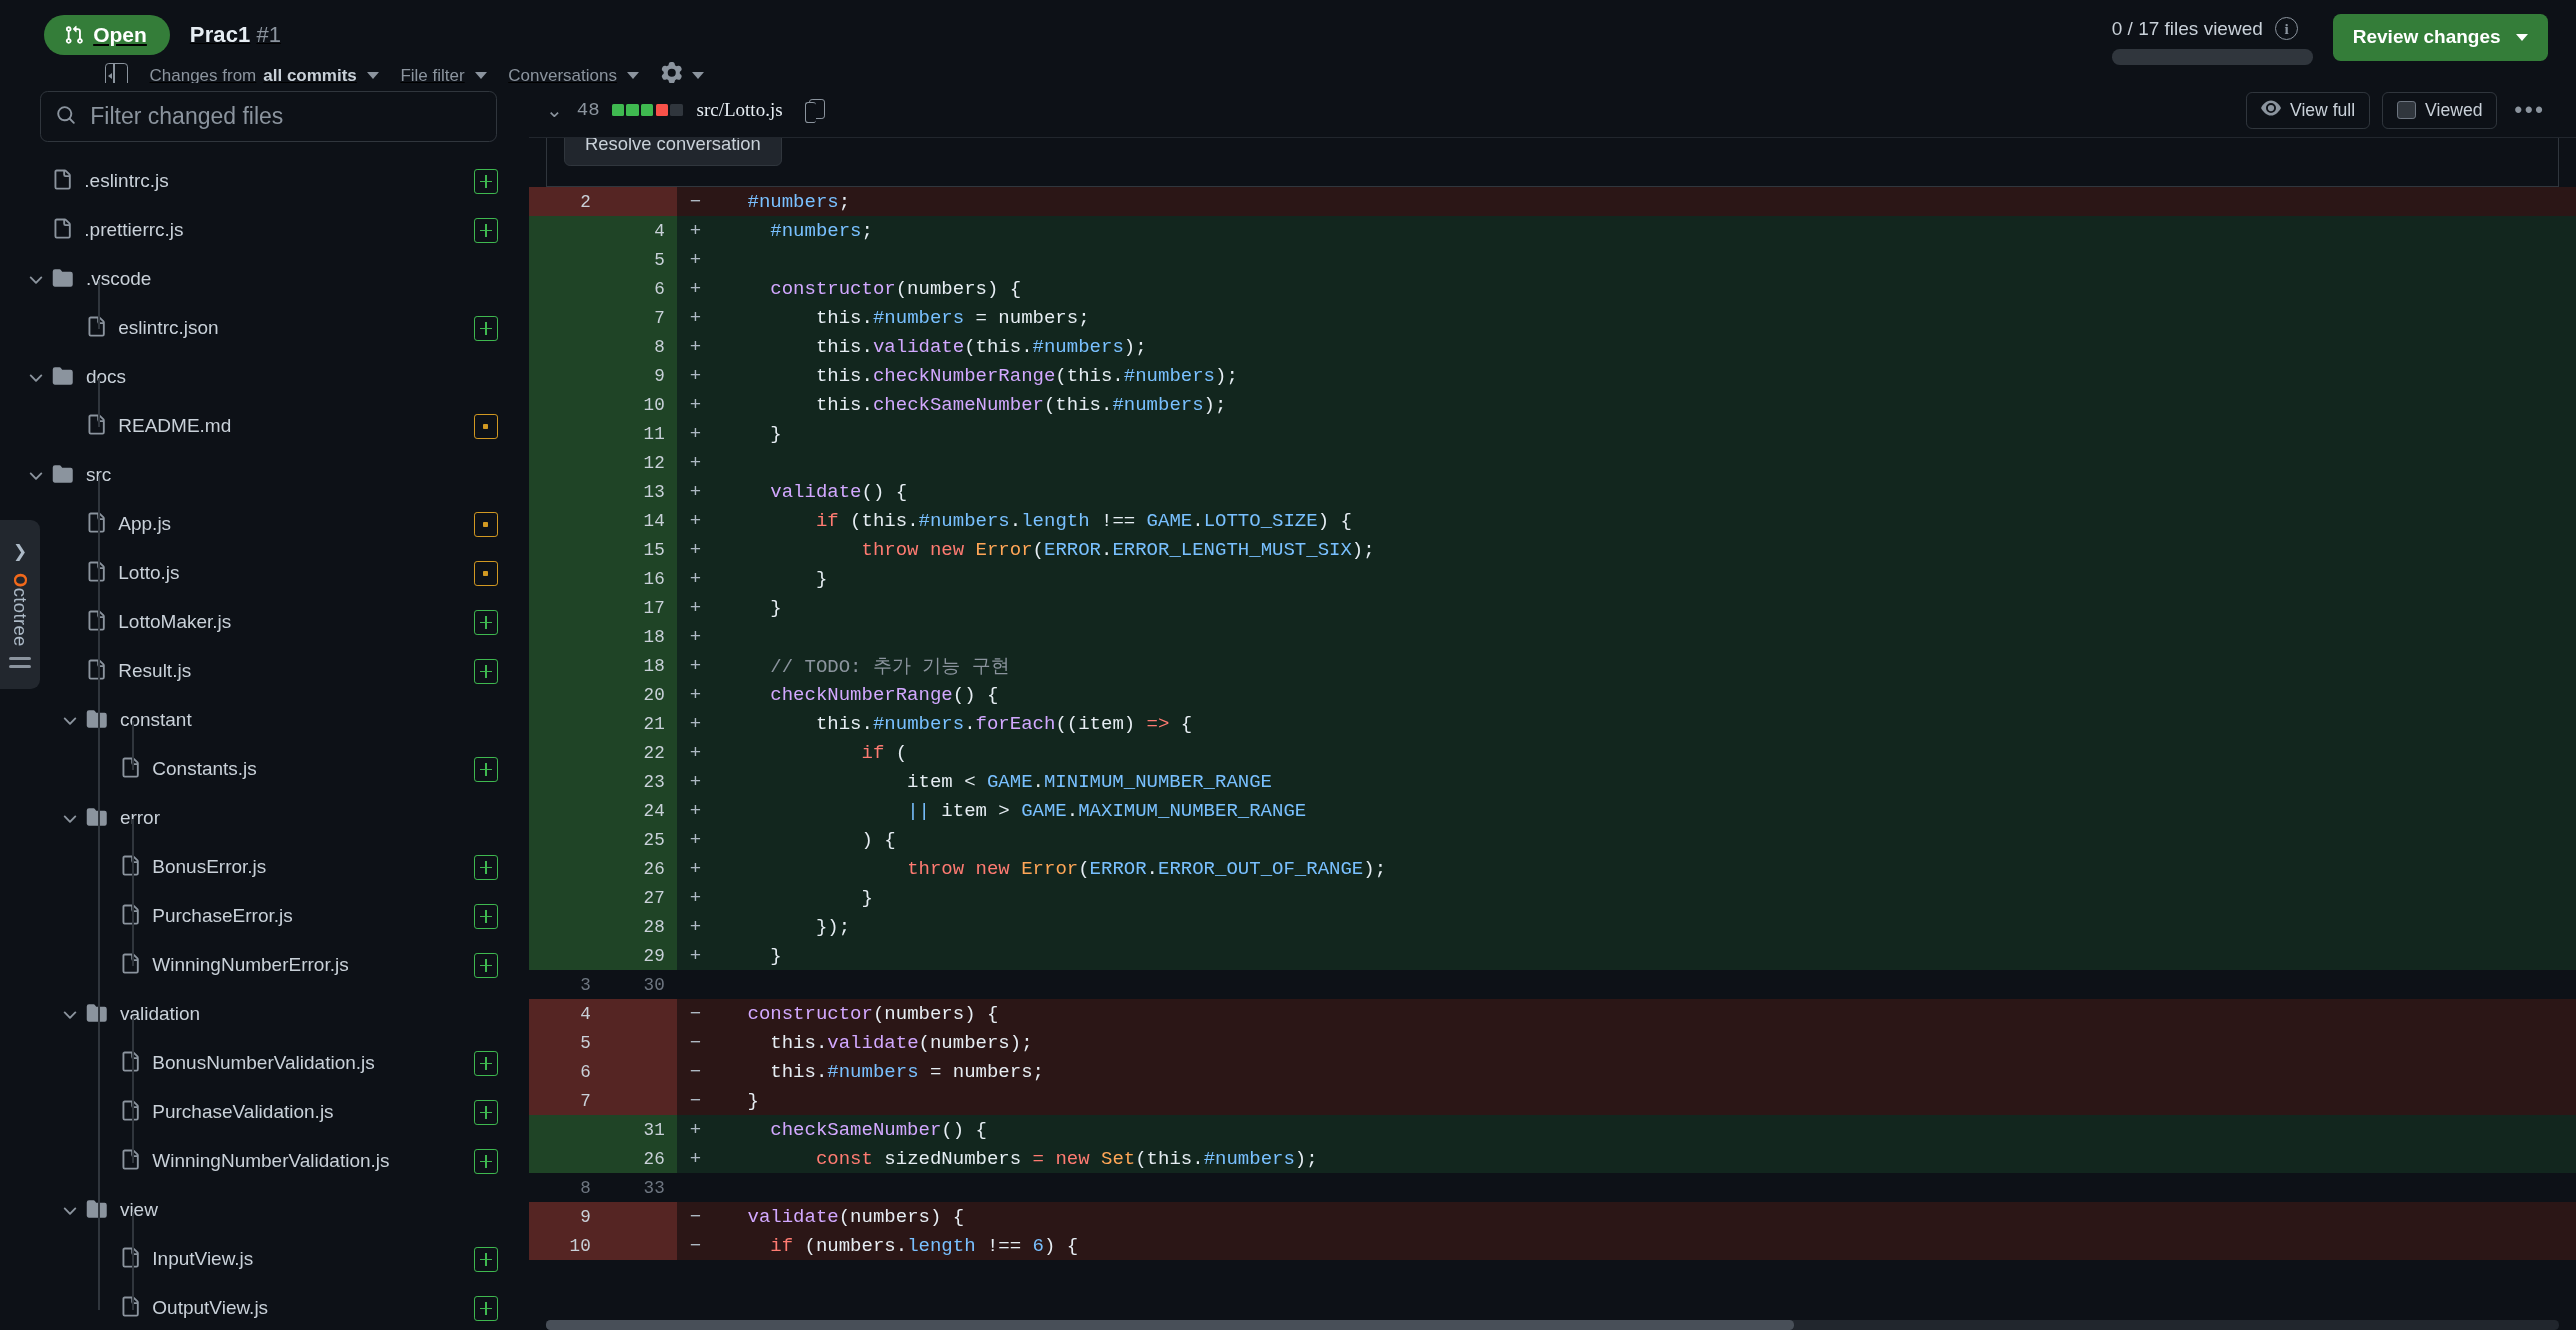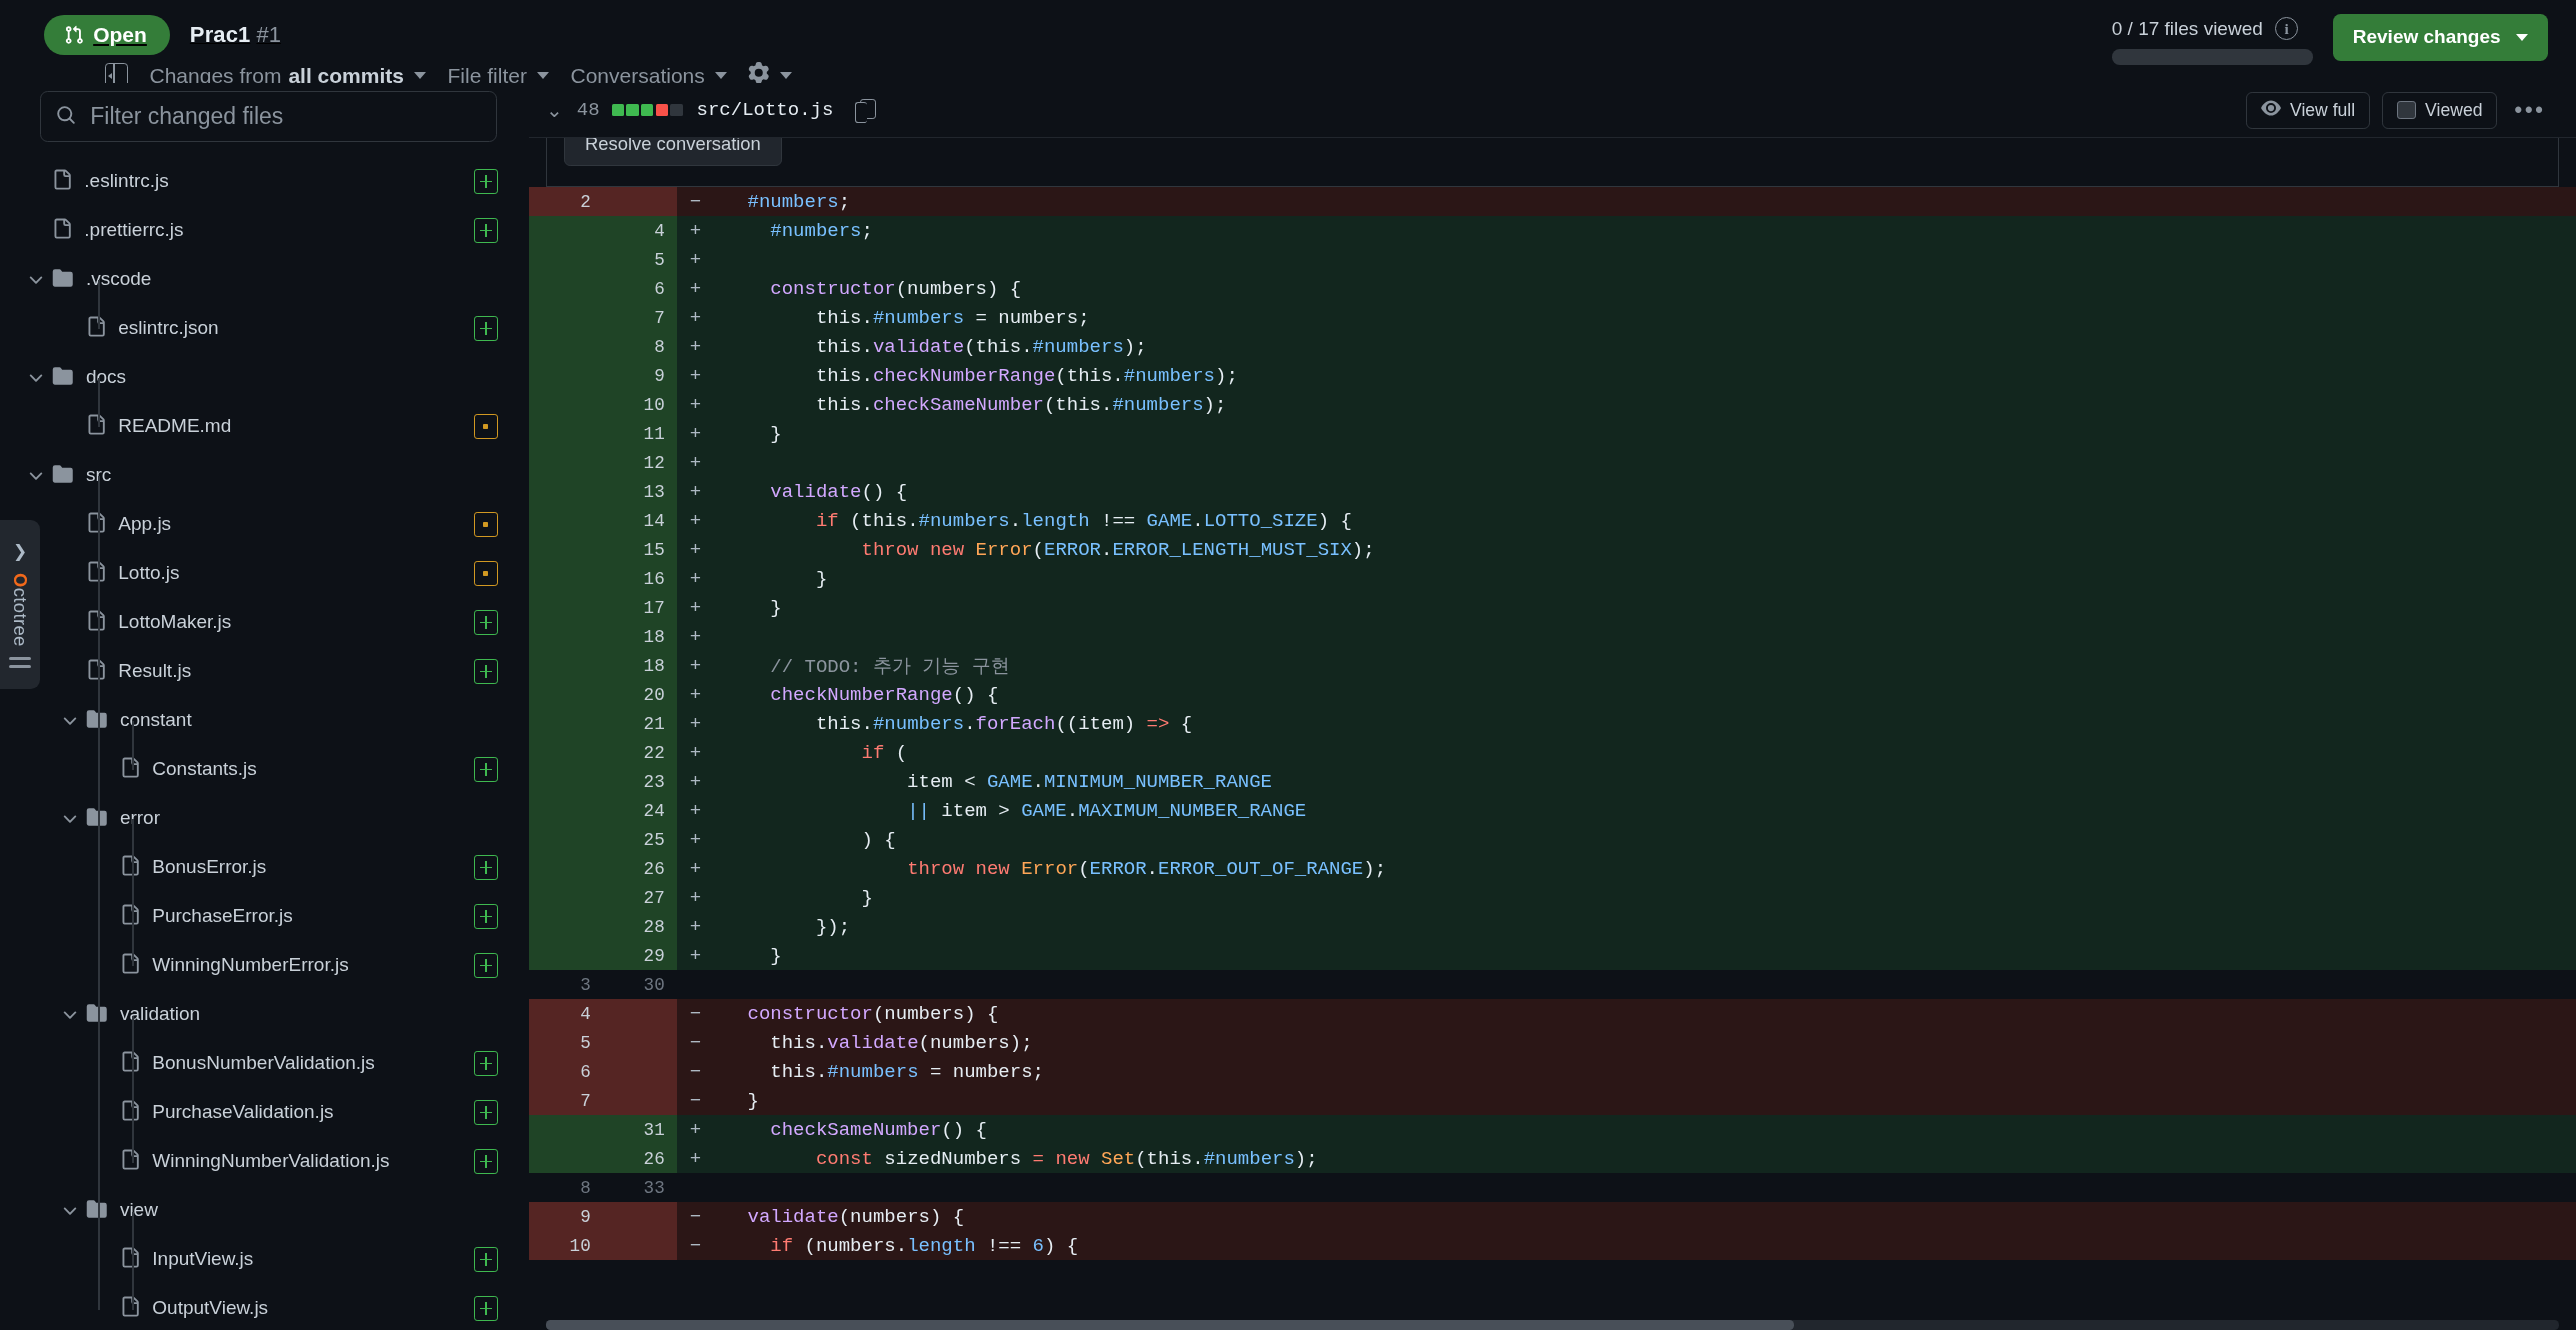--- a/index.html
+++ b/index.html
@@ -23,21 +23,21 @@
     display:flex; align-items:center; gap:9.2px;
     background:#347d39; color:#ffffff;
     border-radius:766px; padding:9.2px 23px 9.2px 20px;
     font-size:21px; font-weight:600; line-height:1;
   }
   .open-badge svg { display:block; }
   .pr-name { font-size:22px; font-weight:700; color:#e6edf3; letter-spacing:0.1px; }
   .pr-num  { font-size:22px; font-weight:400; color:#8b949e; margin-left:6.1px; }
 
   .controls-row { display:flex; align-items:center; gap:21.5px; margin-top:7.7px; margin-left:61px; }
-  .ctl { display:flex; align-items:center; gap:7px; color:#8b949e; font-size:21px; cursor:pointer; }
+  .ctl { display:flex; align-items:center; gap:7px; color:#8b949e; font-size:17px; cursor:pointer; }
   .ctl b { color:#c9d1d9; font-weight:700; }
   .caret { width:0;height:0;border-left:6.1px solid transparent;border-right:6.1px solid transparent;
            border-top:7px solid #8b949e; display:inline-block; margin-left:3.1px; }
   .panel-icon { width:23px; height:26px; border:1.9px solid #8b949e; border-radius:3.8px;
                 position:relative; }
   .panel-icon::before { content:""; position:absolute; left:7px; top:0px; bottom:0px; width:1.9px; background:#8b949e; }
   .panel-icon::after { content:""; position:absolute; left:1.5px; top:9.2px; width:0;height:0;
                 border-top:3.8px solid transparent;border-bottom:3.8px solid transparent;border-right:4.6px solid #8b949e;}
 
   .topbar-right {
@@ -104,21 +104,21 @@
   
   .main { position:absolute; left:529px; top:83px; width:2047px; height:1248px; background:#0d1117; }
   .file-header {
     height:55px; display:flex; align-items:center; padding:0 26px 0 17px;
     background:#0d1117; border-bottom:0.8px solid #21262d;
   }
   .fh-chev { color:#8b949e; font-size:20px; margin-right:14px; cursor:pointer; }
   .fh-count { color:#8b949e; font-size:19px; font-family:"Liberation Mono", monospace; margin-right:12.3px; }
   .diffstat { display:flex; gap:2.3px; margin-right:14px; }
   .diffstat i { width:12.3px; height:12.3px; display:block; border-radius:1.5px; }
-  .fh-path { color:#e6edf3; font-size:19px; font-family:Liberation Mono, monospace; margin-right:22px; }
+  .fh-path { color:#e6edf3; font-size:19px; font-family:Liberation Serif, serif; margin-right:22px; }
   .copy-icon { width:20px; height:23px; position:relative; cursor:pointer; }
   .copy-icon::before { content:""; position:absolute; left:4.6px; top:0; width:14px; height:18.4px;
                        border:1.9px solid #8b949e; border-radius:3.1px; }
   .copy-icon::after  { content:""; position:absolute; left:0; top:3.8px; width:10.7px; height:18.4px;
                        border:1.9px solid #8b949e; border-radius:3.1px; border-right:none; background:#0d1117; }
   .fh-right { margin-left:auto; display:flex; align-items:center; gap:12.3px; }
   .fh-btn {
     display:flex; align-items:center; gap:9.2px; border:0.8px solid #30363d; border-radius:6.1px;
     height:37px; padding:0 14px; color:#c9d1d9; font-size:17.6px; cursor:pointer; background:#0d1117;
     font-family:"Liberation Sans", sans-serif;

